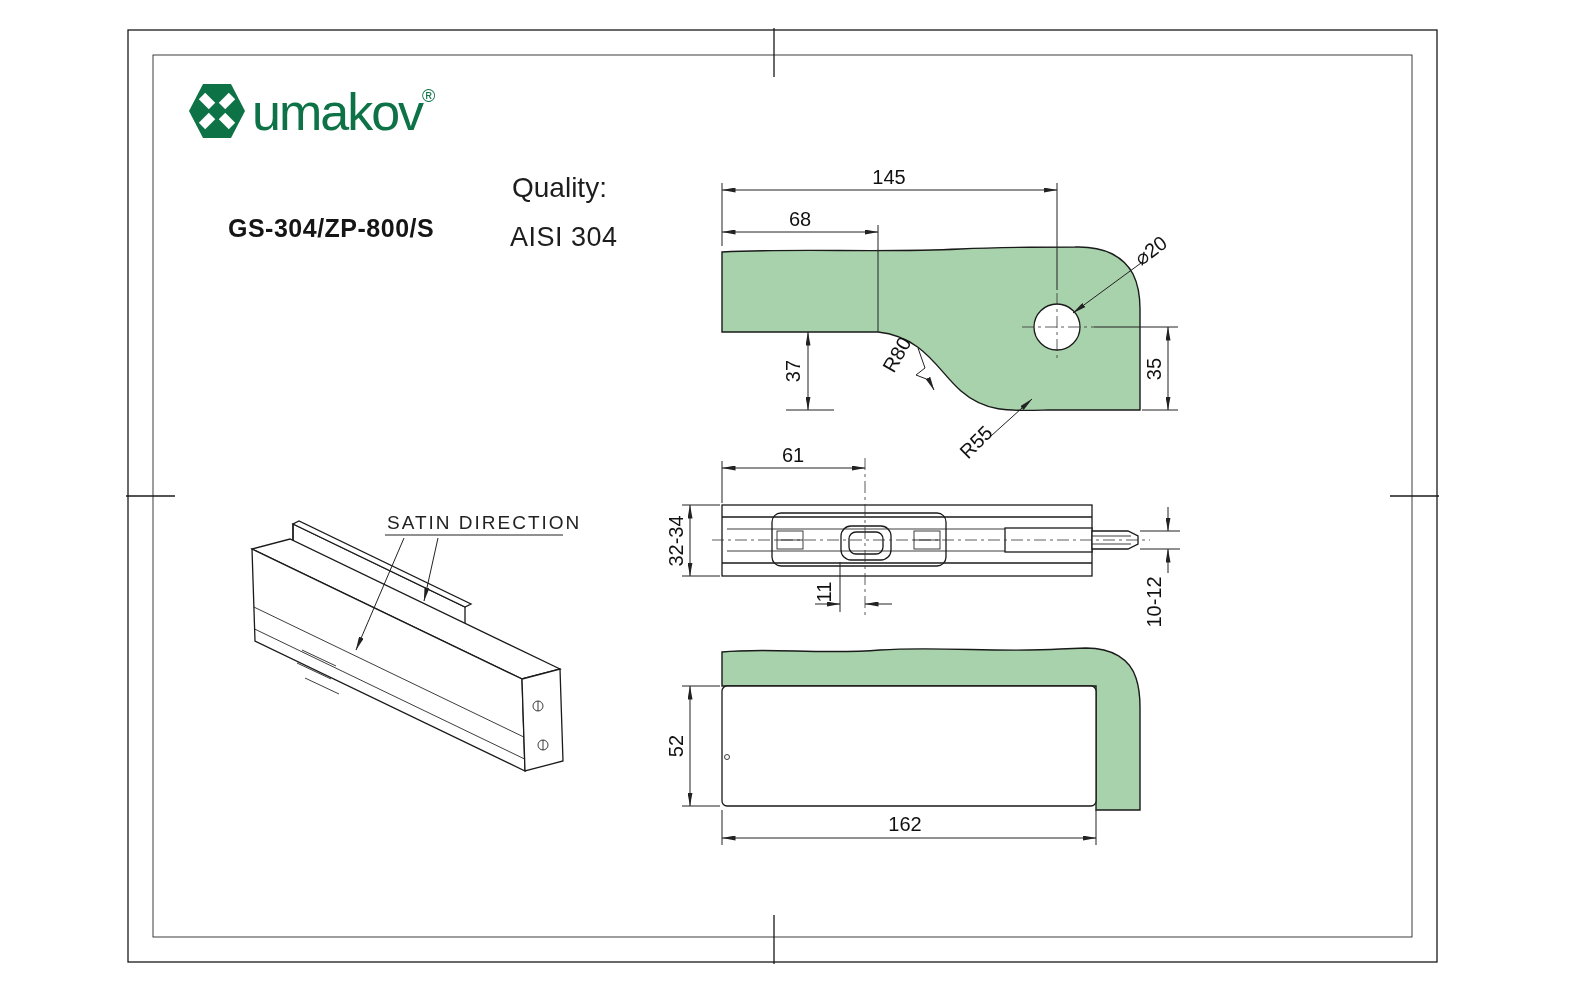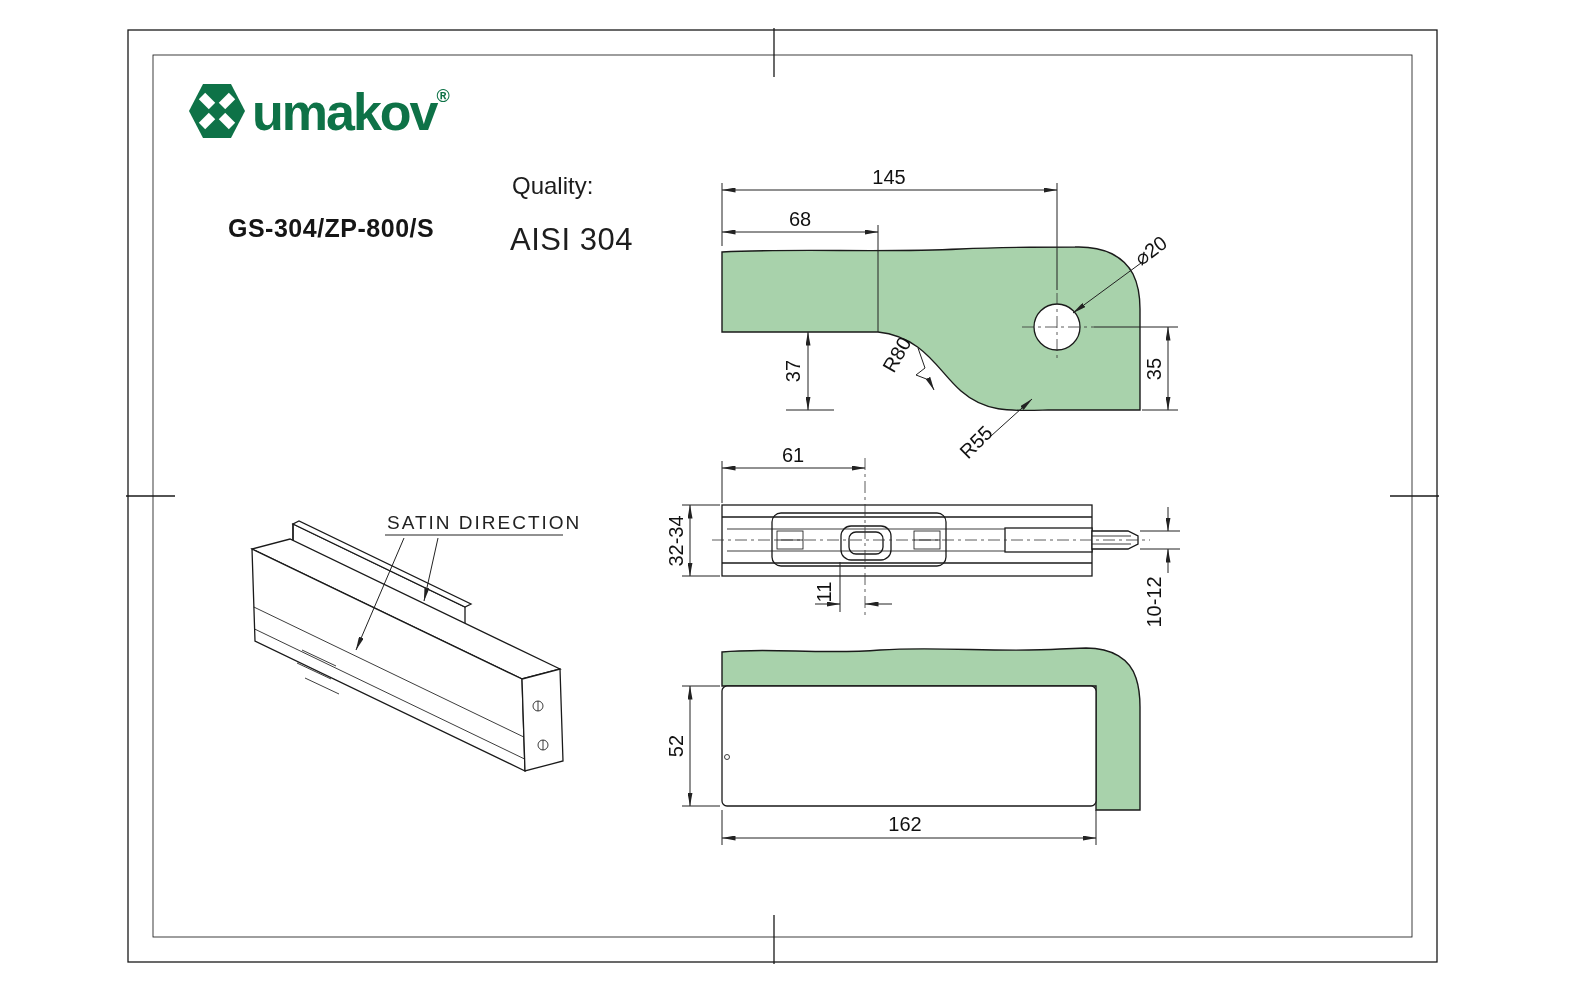--- a/index.html
+++ b/index.html
@@ -1,25 +1,25 @@
 <!DOCTYPE html>
 <html style="--glass: #a8d2ab; --brand: #0e7247; --line: #1a1a1a;"><head>
 <meta charset="utf-8">
 <style>
   :root{ --glass:#a8d2ab; --brand:#0e7247; --line:#1a1a1a; }
   html,body{margin:0;padding:0;background:#fff;}
   .sheet{position:relative;width:1590px;height:997px;background:#fff;overflow:hidden;
          font-family:"Liberation Sans",sans-serif;}
   .sheet svg{position:absolute;left:0;top:0;}
   .abs{position:absolute;}
-  .brand-text{font-size:52px;font-weight:700;color:var(--brand);letter-spacing:-2px;line-height:1;}
+  .brand-text{font-size:52px;font-weight:400;color:var(--brand);letter-spacing:-2px;line-height:1;}
   .brand-text sup{font-size:18px;letter-spacing:0;vertical-align:28px;}
   .product-code{font-size:25px;font-weight:700;color:#151515;letter-spacing:.5px;}
-  .quality-label{font-size:24px;color:#1d1d1d;}
-  .quality-value{font-size:31px;color:#1d1d1d;letter-spacing:.5px;text-align:right;}
+  .quality-label{font-size:28px;color:#1d1d1d;}
+  .quality-value{font-size:27px;color:#1d1d1d;letter-spacing:.5px;text-align:right;}
   .ln{stroke:var(--line);stroke-width:1.3;fill:none;}
   .thin{stroke:var(--line);stroke-width:.85;fill:none;}
   .wln{fill:#fff;stroke:var(--line);stroke-width:1.3;}
   .glass{fill:var(--glass);stroke:var(--line);stroke-width:1.4;}
   .cl{stroke:#333;stroke-width:.8;stroke-dasharray:12 4 3 4;fill:none;}
   .dim line,.dim path,.dim polyline{stroke:#222;stroke-width:1;fill:none;}
   .dimtxt{font-family:"Liberation Sans",sans-serif;font-size:20px;fill:#111;}
   .satintxt{font-family:"Liberation Sans",sans-serif;font-size:19px;fill:#222;letter-spacing:2px;}
 </style>
 </head>

